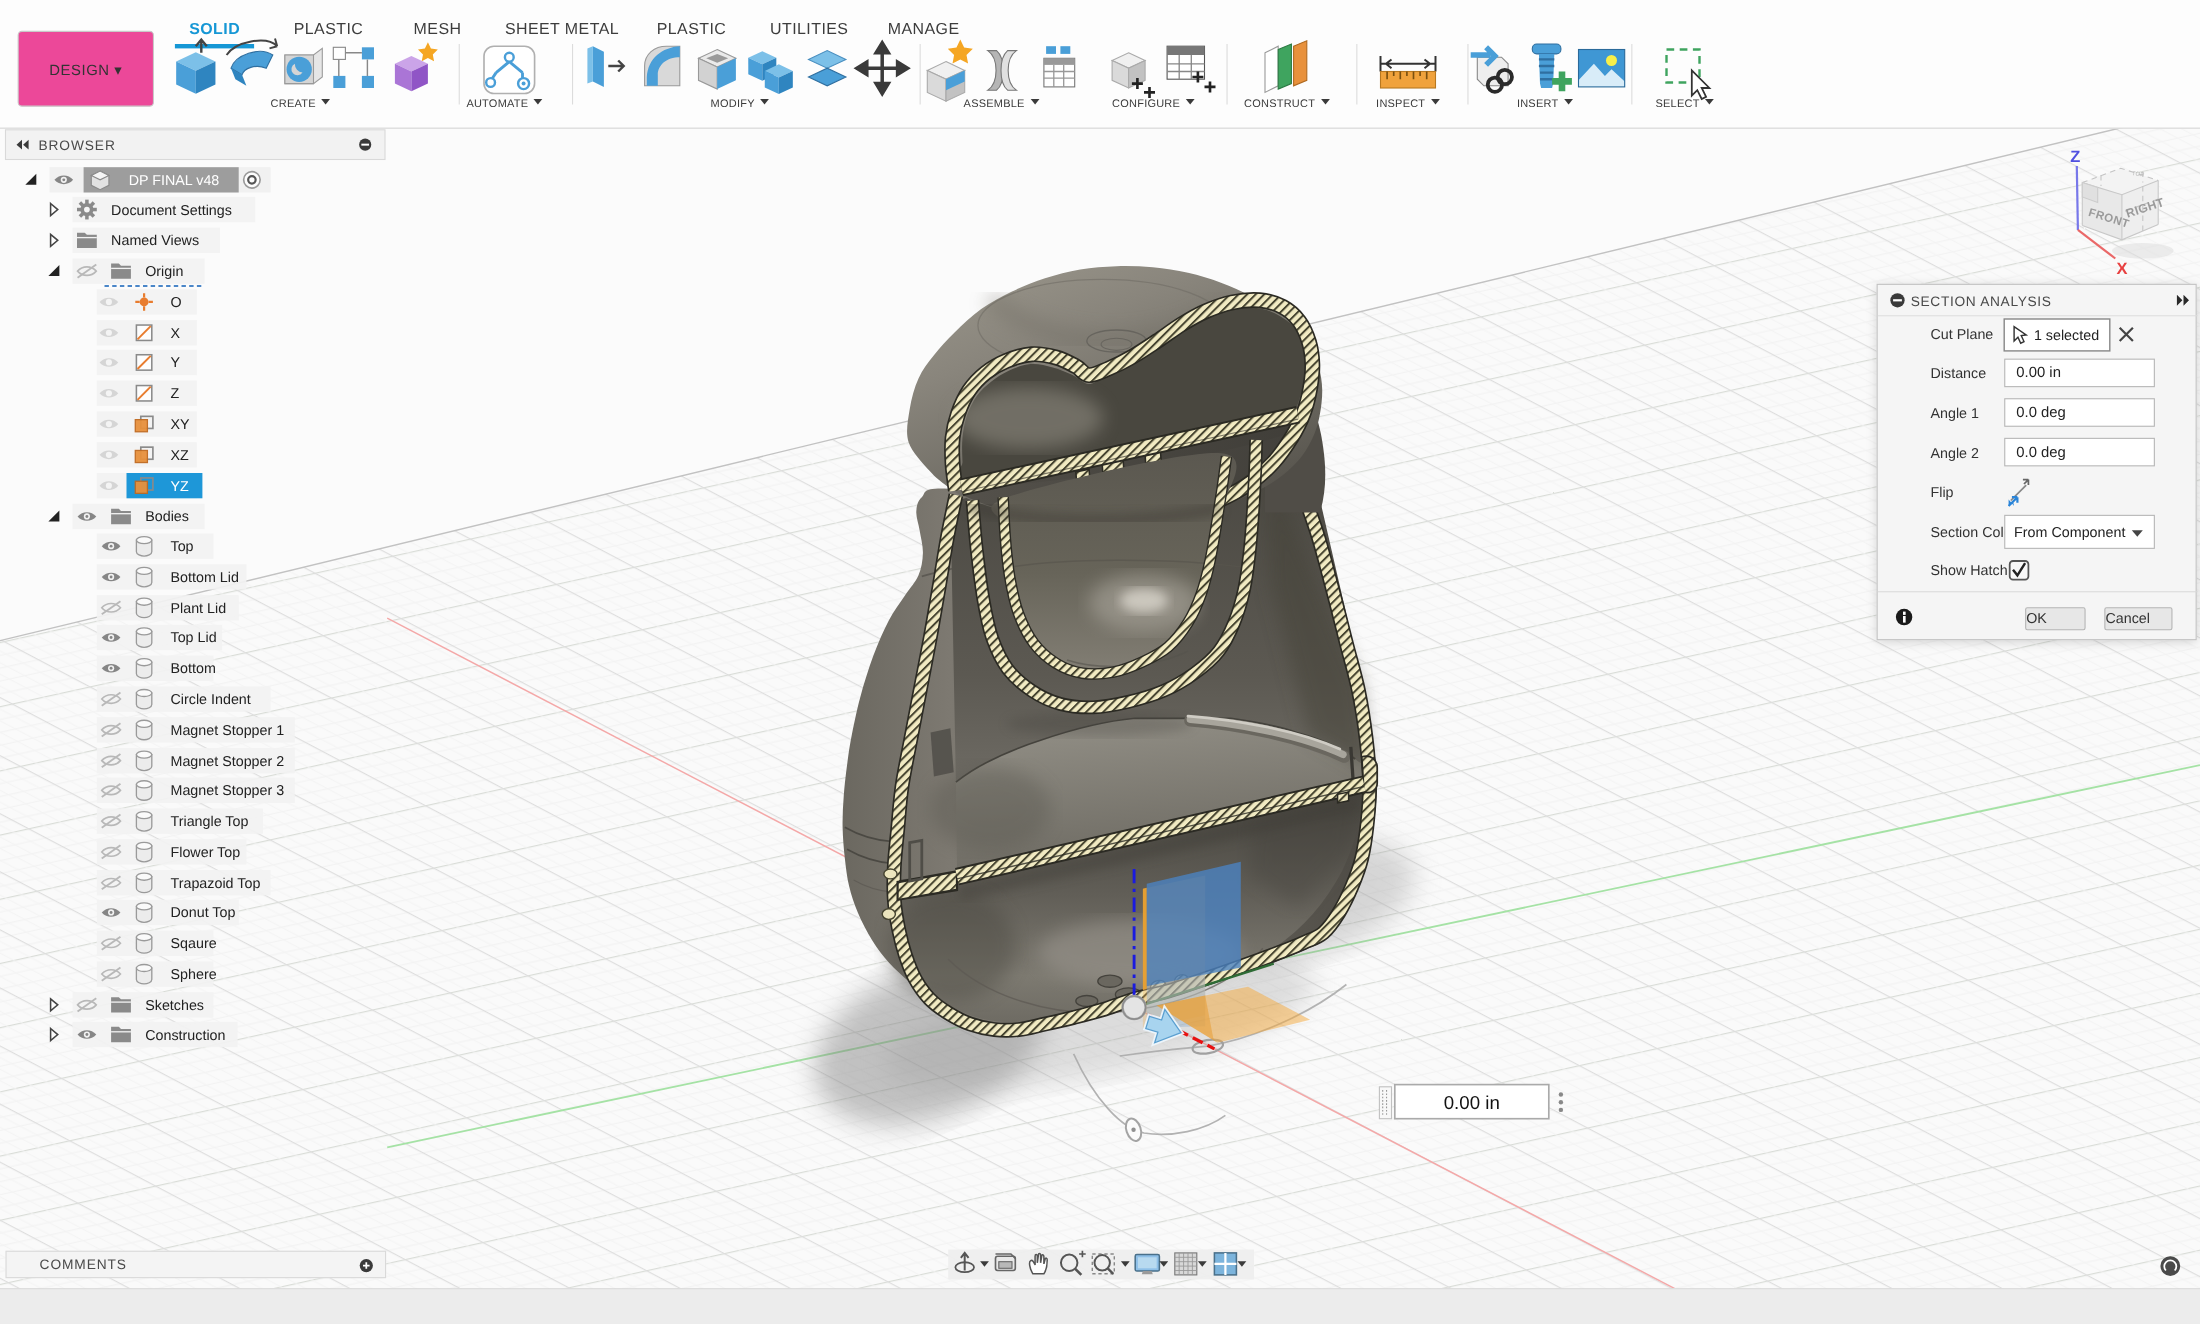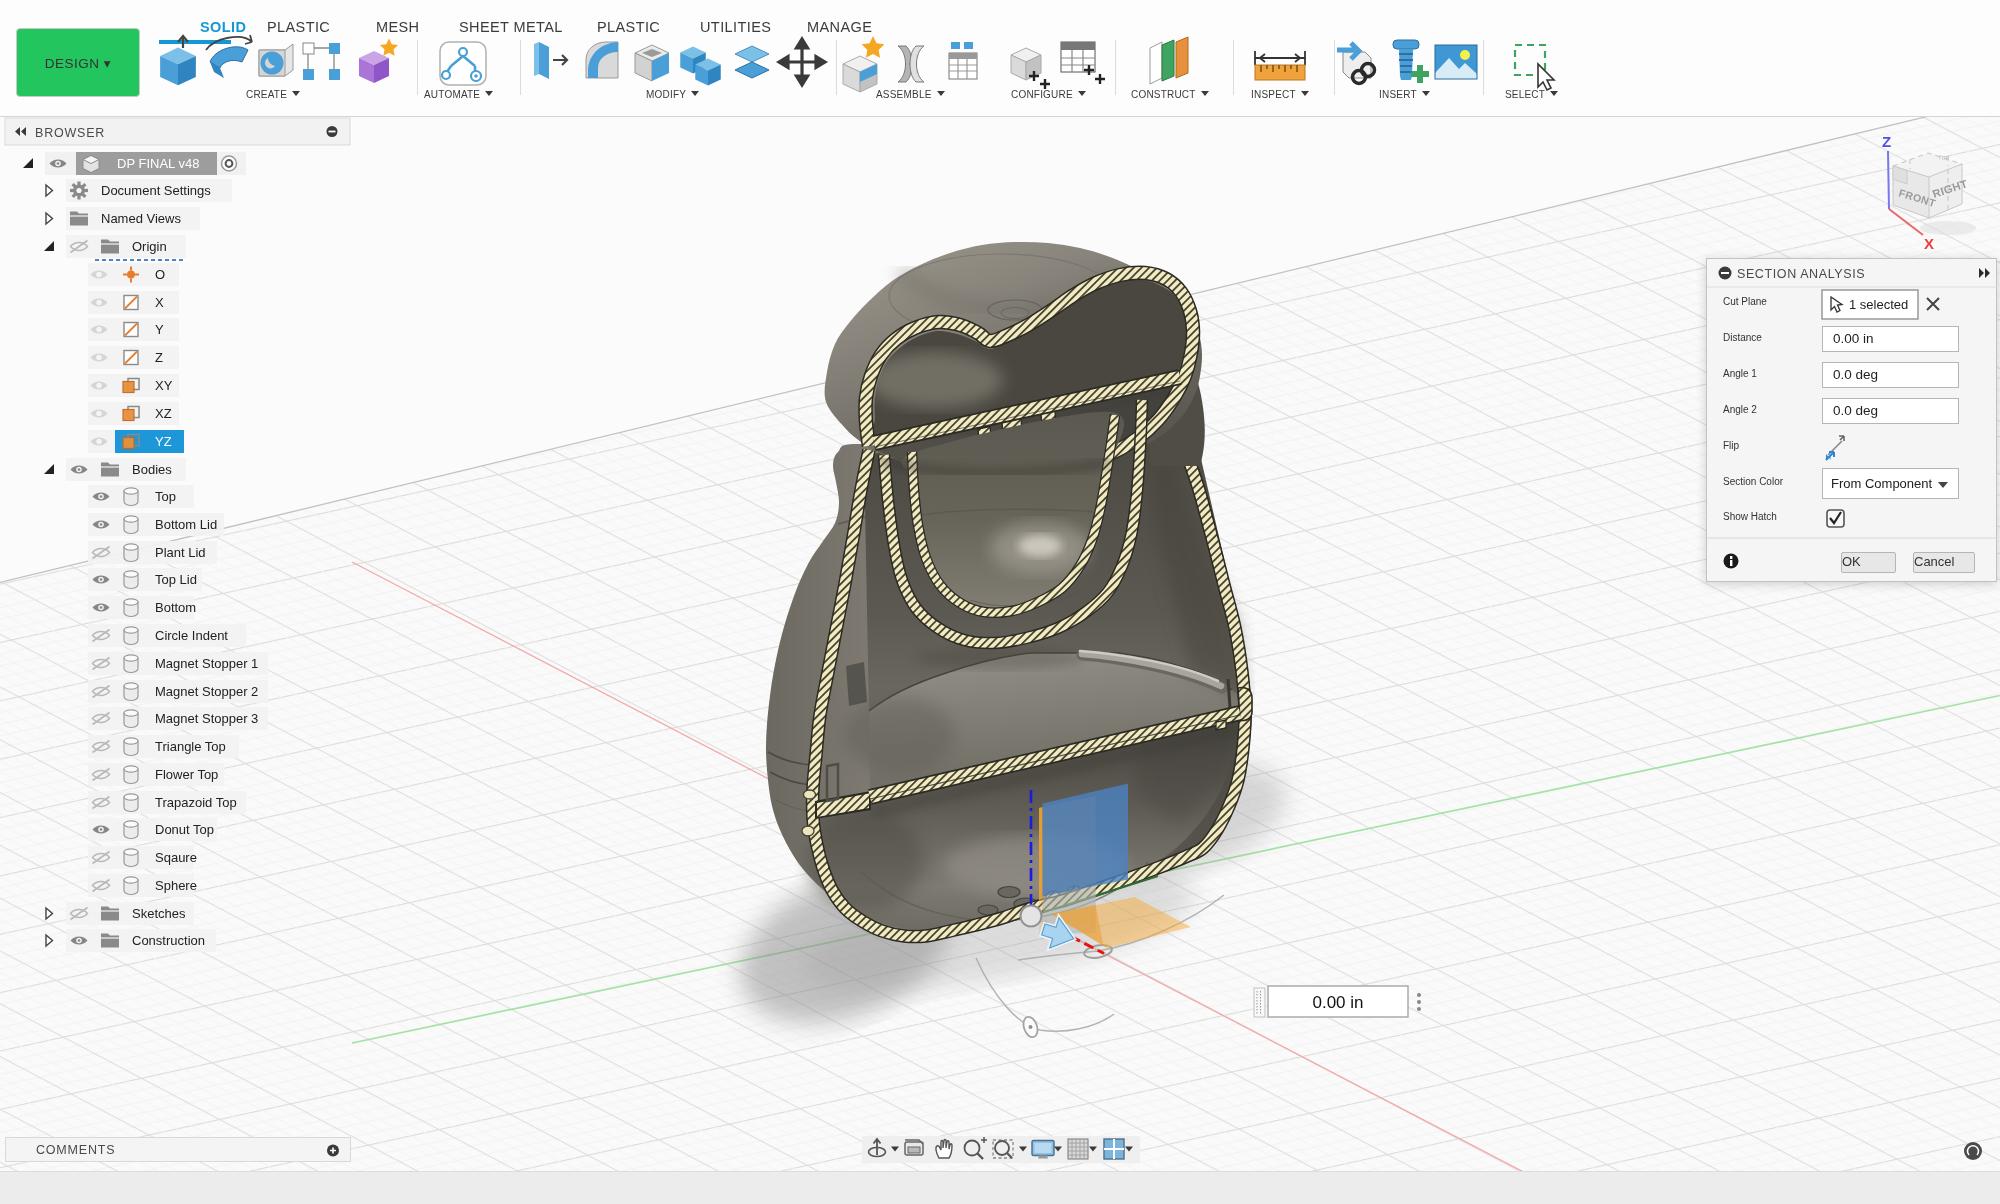--- a/index.html
+++ b/index.html
@@ -3,30 +3,30 @@
 <meta charset="utf-8">
 <style>
   * { margin:0; padding:0; box-sizing:border-box; }
   html,body { width:2000px; height:1204px; overflow:hidden; font-family:"Liberation Sans", sans-serif; background:#fbfbfb; }
   #stage { position:relative; width:2000px; height:1204px; }
   svg { display:block; }
   .abs { position:absolute; }
 
   #toolbar { position:absolute; left:0; top:0; width:2000px; height:117px; background:#fdfdfd; border-bottom:1px solid #d5d5d5; }
   .tab { position:absolute; top:19px; font-size:14.5px; color:#3c3c3c; letter-spacing:0.4px; }
-  .tab.active { color:#1697d5; font-weight:bold;margin-left:28px; }
+  .tab.active { color:#1697d5; font-weight:bold; }
   #tabline { position:absolute; left:159px; top:40px; width:72px; height:4px; background:#1697d5; }
-  #designbtn { position:absolute; left:16px; top:28px; width:124px; height:69px; background:#22c55e; border:1px solid #c9c9c9; border-radius:4px; }
+  #designbtn { position:absolute; left:16px; top:28px; width:124px; height:69px; background:#ec4899; border:1px solid #c9c9c9; border-radius:4px; }
   #designbtn span { position:absolute; left:0; right:0; top:26px; text-align:center; font-size:13.5px; color:#333; letter-spacing:0.5px; }
   .grplabel { position:absolute; top:89px; font-size:10px; color:#3a3a3a; letter-spacing:0.2px; }
   .caret { display:inline-block; width:0; height:0; border-left:4.5px solid transparent; border-right:4.5px solid transparent; border-top:5px solid #3a3a3a; vertical-align:2px; margin-left:5px; }
   .vsep { position:absolute; top:40px; height:55px; width:1px; background:#dcdcdc; }
 
   #dlg { position:absolute; left:1706px; top:258px; width:291px; height:324px; background:#f5f5f5; border:1px solid #c2c2c2; box-shadow:0 2px 10px rgba(0,0,0,0.18); }
-  .dlbl { position:absolute; font-size:10px; color:#333; }
+  .dlbl { position:absolute; font-size:13px; color:#333;margin-left:32px; }
   .dinp { position:absolute; left:115px; width:137px; height:26px; background:#fff; border:1px solid #b5b5b5; font-size:13.5px; color:#222; padding-top:4px; padding-left:10px; }
   .dbtn { position:absolute; height:21px; background:#e7e7e7; border:1px solid #b5b5b5; border-radius:2px; font-size:13px; color:#333; text-align:left; padding-top:1px; }
 
   #comments { position:absolute; left:5px; top:1137px; width:346px; height:25px; background:#f4f4f4; border:1px solid #d9d9d9; }
   #comments .t { position:absolute; left:30px; top:5px; font-size:12.5px; color:#4a4a4a; letter-spacing:0.8px; }
   #footer { position:absolute; left:0; top:1171px; width:2000px; height:33px; background:#ececec; border-top:1px solid #dcdcdc; }
 </style>
 </head>
 <body>
 <div id="stage">

